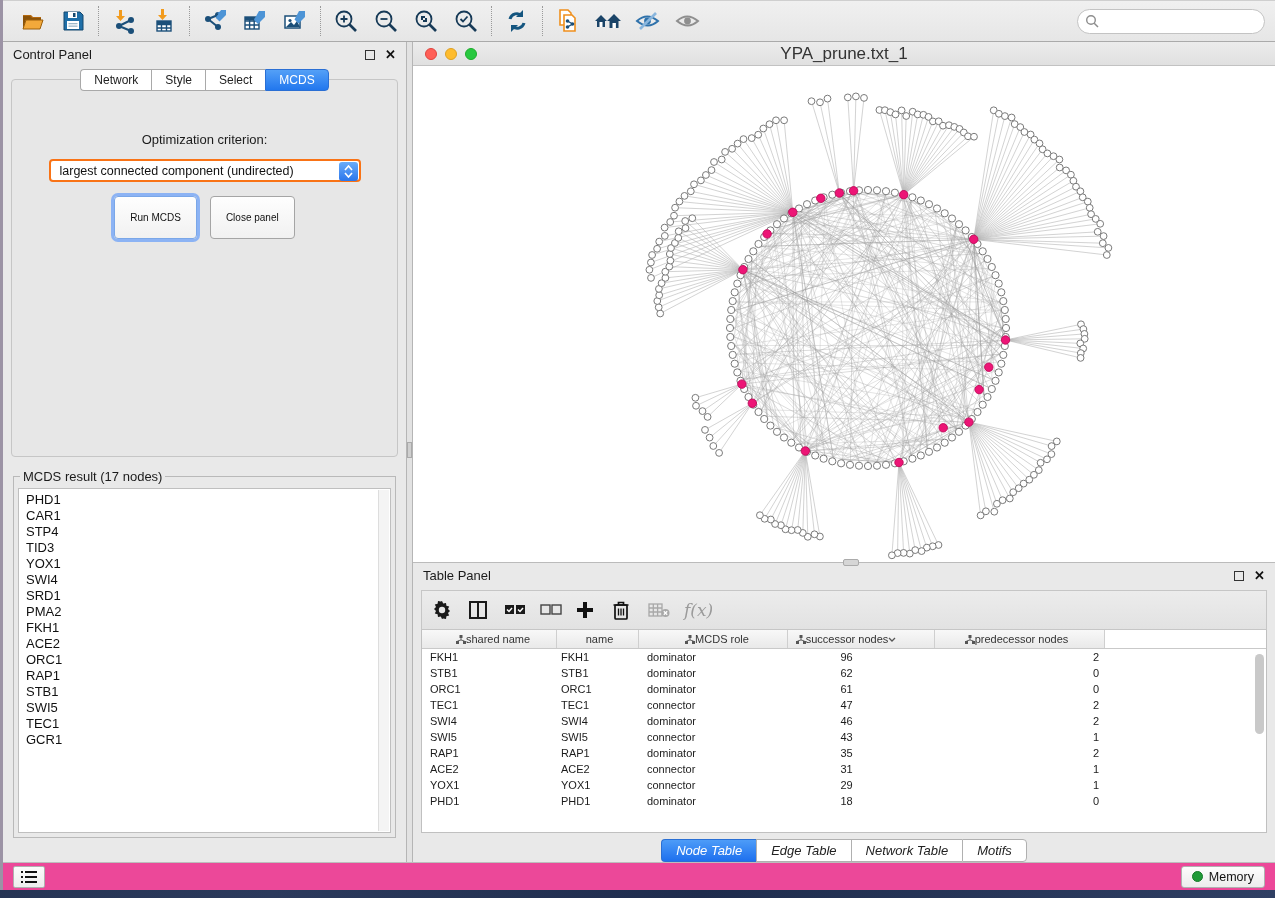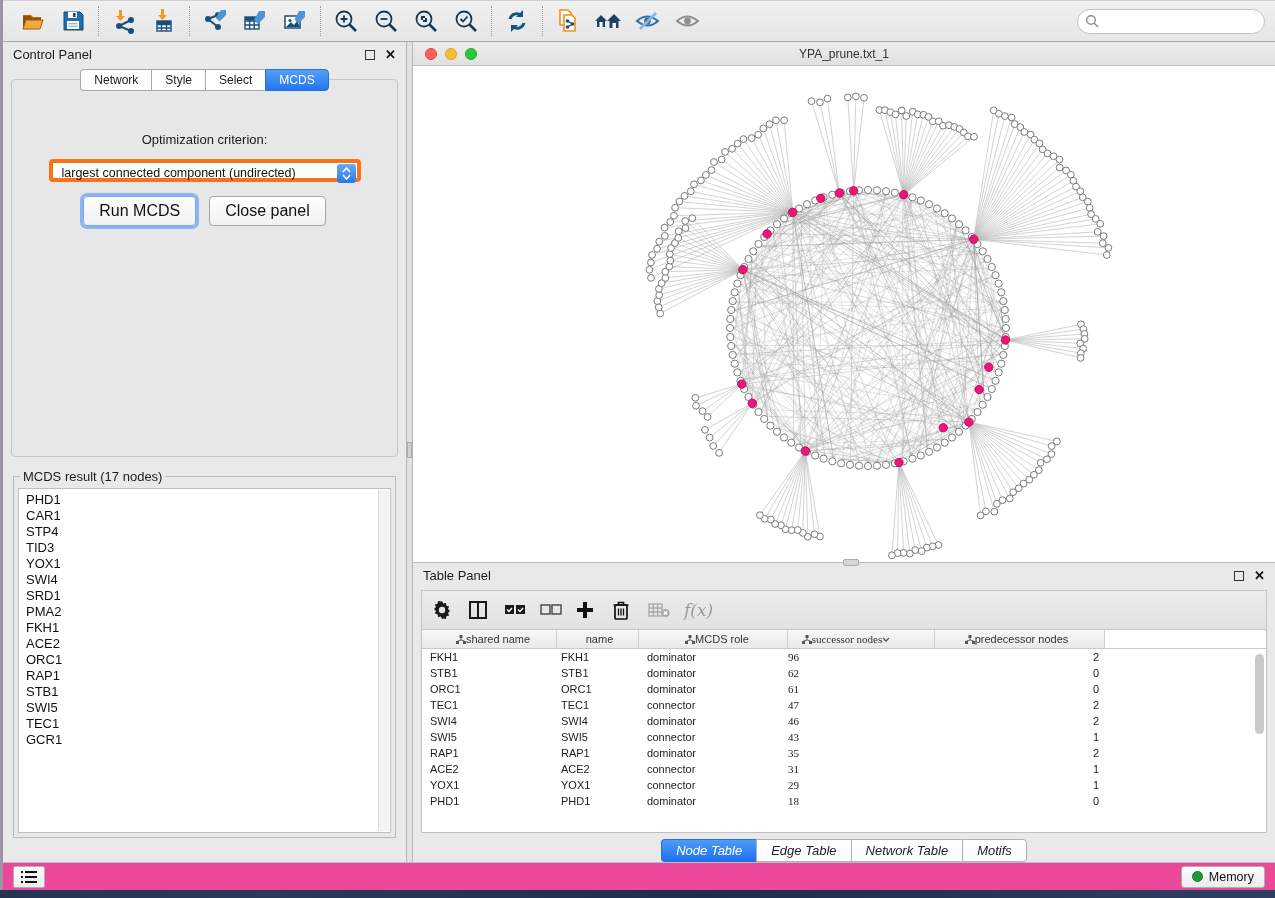--- a/index.html
+++ b/index.html
@@ -29,60 +29,60 @@
   .panel-head .win-ctrls{margin-left:auto;display:flex;align-items:center;gap:10px;}
   .float-btn{width:10px;height:10px;border:1.5px solid #333;display:inline-block;cursor:pointer;}
   .close-btn{font-size:13px;font-weight:bold;color:#111;cursor:pointer;line-height:10px;}
   .ctab-row{display:flex;justify-content:center;margin-top:2px;position:relative;z-index:2;}
   .ctab{font-size:12px;padding:3px 13px;background:#fff;border:1px solid #a9a9a9;border-right:none;cursor:pointer;color:#222;}
   .ctab:first-child{border-radius:4px 0 0 4px;}
   .ctab:last-child{border-radius:0 4px 4px 0;border-right:1px solid #a9a9a9;}
   .ctab.active{background:linear-gradient(#54a0f7,#2277ee);color:#fff;border-color:#2a6fd4;}
   .cbox{margin:-12px 8px 0 8px;border:1px solid #c6c6c6;border-radius:4px;background:#e7e7e7;height:378px;flex:0 0 auto;padding-top:34px;}
   .opt-label{text-align:center;font-size:13px;color:#1b1b1b;margin-top:18px;}
-  .select-wrap{position:relative;width:312px;height:23px;margin:12px auto 0 auto;background:#fff;border:4px solid #f97316;border-radius:4px;cursor:pointer;}
+  .select-wrap{position:relative;width:312px;height:23px;margin:12px auto 0 auto;background:#fff;border:2px solid #f97316;border-radius:4px;cursor:pointer;}
   .select-wrap .sel-text{font-size:12.5px;line-height:21px;padding-left:9px;color:#111;white-space:nowrap;}
   .stepper{position:absolute;right:1px;top:1px;width:19px;height:19px;border-radius:3px;background:linear-gradient(#6aacf9,#2a76ec);display:flex;flex-direction:column;align-items:center;justify-content:center;gap:1px;}
   .stepper svg{display:block;}
   .btn-row{display:flex;justify-content:center;gap:13px;margin-top:14px;}
-  .push-btn{font-size:16px;color:#111;padding:5px 15px;background:linear-gradient(#fefefe,#f1f1f1);border:1px solid #a5a5a5;border-radius:4px;cursor:pointer;}
+  .push-btn{font-size:10px;color:#111;padding:15px 15px;background:linear-gradient(#fefefe,#f1f1f1);border:1px solid #a5a5a5;border-radius:4px;cursor:pointer;}
   .push-btn.focused{box-shadow:0 0 0 3px rgba(90,150,250,.65);border-color:#7aa7e8;}
   .result-fieldset{margin:12px 10px 24px 10px;border:1px solid #b9b9b9;flex:1;display:flex;flex-direction:column;padding:4px;min-height:0;}
   .result-fieldset legend{font-size:13px;color:#1b1b1b;padding:0 3px;margin-left:2px;}
   .result-list{flex:1;background:#fff;border:1px solid #bfbfbf;position:relative;overflow:hidden;padding:3px 0 0 7px;}
   .mcds-item{font-size:13px;line-height:16px;color:#111;cursor:default;}
   .list-scroll{position:absolute;right:1px;top:1px;bottom:1px;width:11px;background:#f4f4f4;border-left:1px solid #ddd;}
   
   .vsplit{width:7px;flex:0 0 auto;background:#e2e2e2;border-left:1px solid #b5b5b5;border-right:1px solid #b5b5b5;position:relative;cursor:col-resize;}
   .vsplit .handle{position:absolute;top:400px;left:0px;width:5px;height:16px;background:#cfcfcf;border:1px solid #aaa;}
   
   .rightcol{flex:1;display:flex;flex-direction:column;min-width:0;position:relative;}
   .net-titlebar{height:24px;background:linear-gradient(#ececec,#e0e0e0);border-bottom:1px solid #c2c2c2;display:flex;align-items:center;position:relative;flex:0 0 auto;}
   .lights{display:flex;gap:8px;margin-left:12px;}
   .light{width:12px;height:12px;border-radius:50%;cursor:pointer;}
   .light.red{background:#ff5f57;border:1px solid #e0443e;}
   .light.yellow{background:#febc2e;border:1px solid #dea123;}
   .light.green{background:#28c840;border:1px solid #1dad2b;}
-  .net-title{position:absolute;left:0;right:0;text-align:center;font-size:12px;color:#333;}
+  .net-title{position:absolute;left:0;right:0;text-align:center;font-size:17px;color:#333;}
   .net-canvas{height:497px;background:#fff;flex:0 0 auto;position:relative;border-bottom:1px solid #bbb;}
   .hsplit-handle{position:absolute;left:430px;top:517px;width:16px;height:7px;background:#d6d6d6;border:1px solid #ababab;border-radius:2px;z-index:5;cursor:row-resize;}
   
   .tpanel{flex:1;display:flex;flex-direction:column;background:#e9e9e9;min-height:0;}
   .tp-toolbar{height:40px;margin:2px 8px 0 8px;background:linear-gradient(#ececec,#e2e2e2);border:1px solid #c6c6c6;display:flex;align-items:center;gap:8px;padding:0 10px;flex:0 0 auto;}
   .tp-tool{width:28px;height:30px;display:flex;align-items:center;justify-content:flex-start;cursor:pointer;}
   .fx{font-family:"DejaVu Serif", serif;font-style:italic;font-size:17px;color:#9a9a9a;}
   .table-area{flex:1;margin:0 8px;background:#fff;border:1px solid #c0c0c0;border-top:none;position:relative;overflow:hidden;}
   .thead{display:flex;height:19px;border-bottom:1px solid #c9c9c9;}
   .th{display:flex;align-items:center;justify-content:center;font-size:11px;color:#333;background:linear-gradient(#f8f8f8,#e9e9e9);border-right:1px solid #cfcfcf;cursor:pointer;}
   .trow{display:flex;height:16px;}
   .td{font-size:11px;color:#1c1c1c;line-height:16px;white-space:nowrap;overflow:hidden;}
   .c0{width:135px;padding-left:8px;}
   .c1{width:82px;padding-left:4px;}
   .c2{width:149px;padding-left:8px;}
-  .c3{width:147px;text-align:left;padding-right:30px;font-family:Liberation Serif, serif;}
+  .c3{width:147px;text-align:center;padding-right:30px;}
   .c4{width:170px;text-align:right;padding-right:6px;}
   .table-vscroll{position:absolute;right:2px;top:24px;width:9px;height:80px;background:#c9c9c9;border-radius:5px;cursor:pointer;}
   .ttab-row{height:29px;display:flex;align-items:flex-end;justify-content:center;flex:0 0 auto;font-style:italic;}
   .ttab{font-size:13px;padding:3px 14px;background:#fff;border:1px solid #b0b0b0;border-right:none;cursor:pointer;color:#222;}
   .ttab:first-child{border-radius:4px 0 0 4px;}
   .ttab:last-child{border-radius:0 4px 4px 0;border-right:1px solid #b0b0b0;}
   .ttab.active{background:linear-gradient(#4d9cf8,#1e70ee);color:#fff;border-color:#2a6fd4;}
   
   .statusbar{height:28px;background:#ec4899;border-top:1px solid #bdbdbd;display:flex;align-items:center;padding:0 10px;flex:0 0 auto;}
   .status-left-btn{width:32px;height:22px;background:linear-gradient(#fbfbfb,#ededed);border:1px solid #b0b0b0;border-radius:2px;display:flex;align-items:center;justify-content:center;cursor:pointer;}

